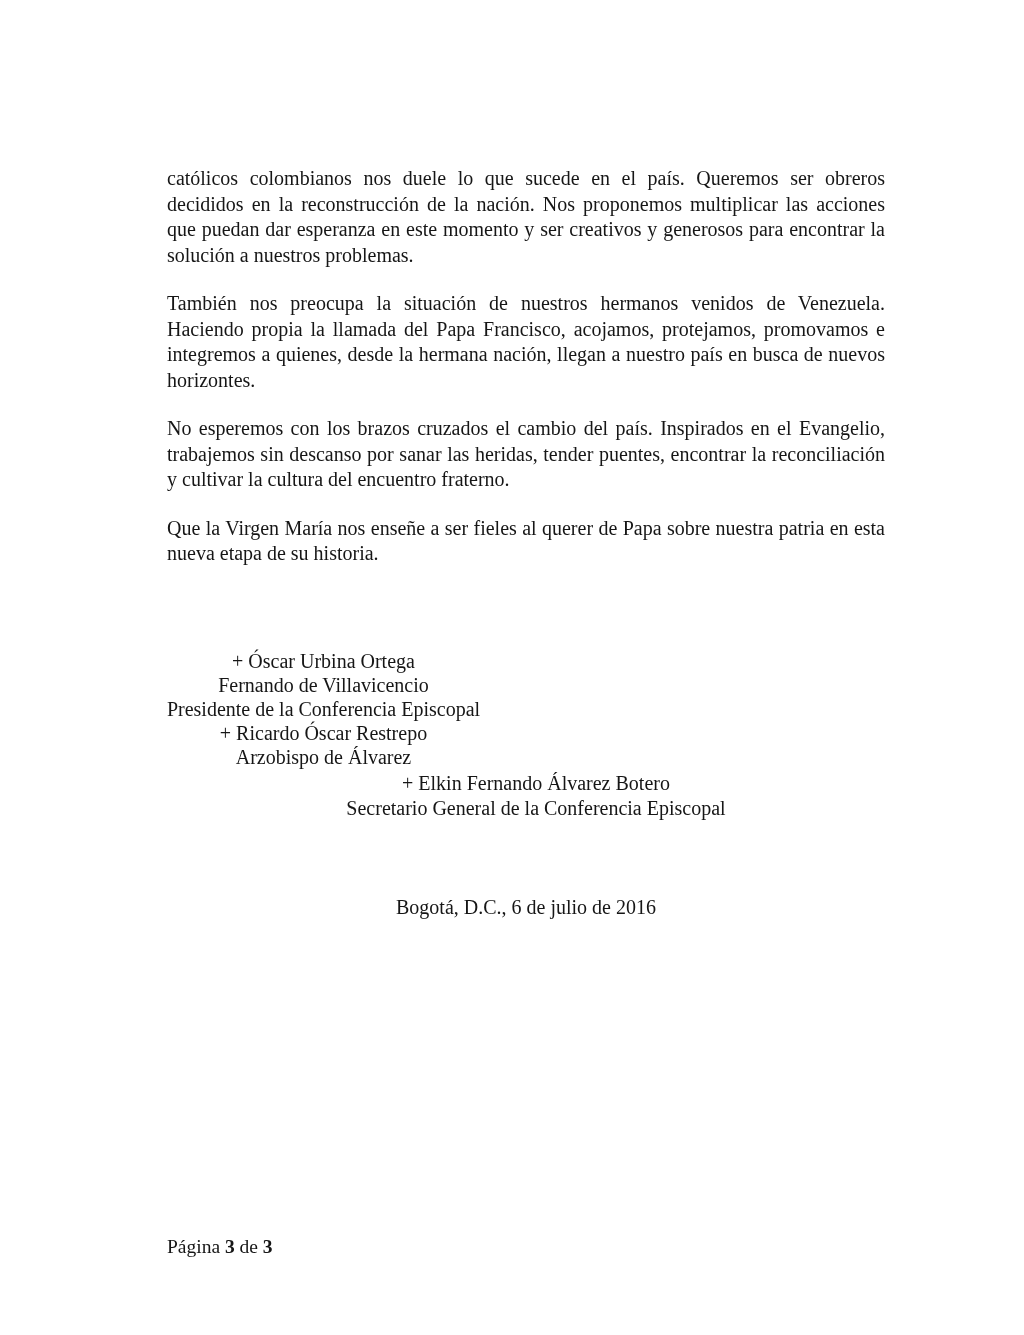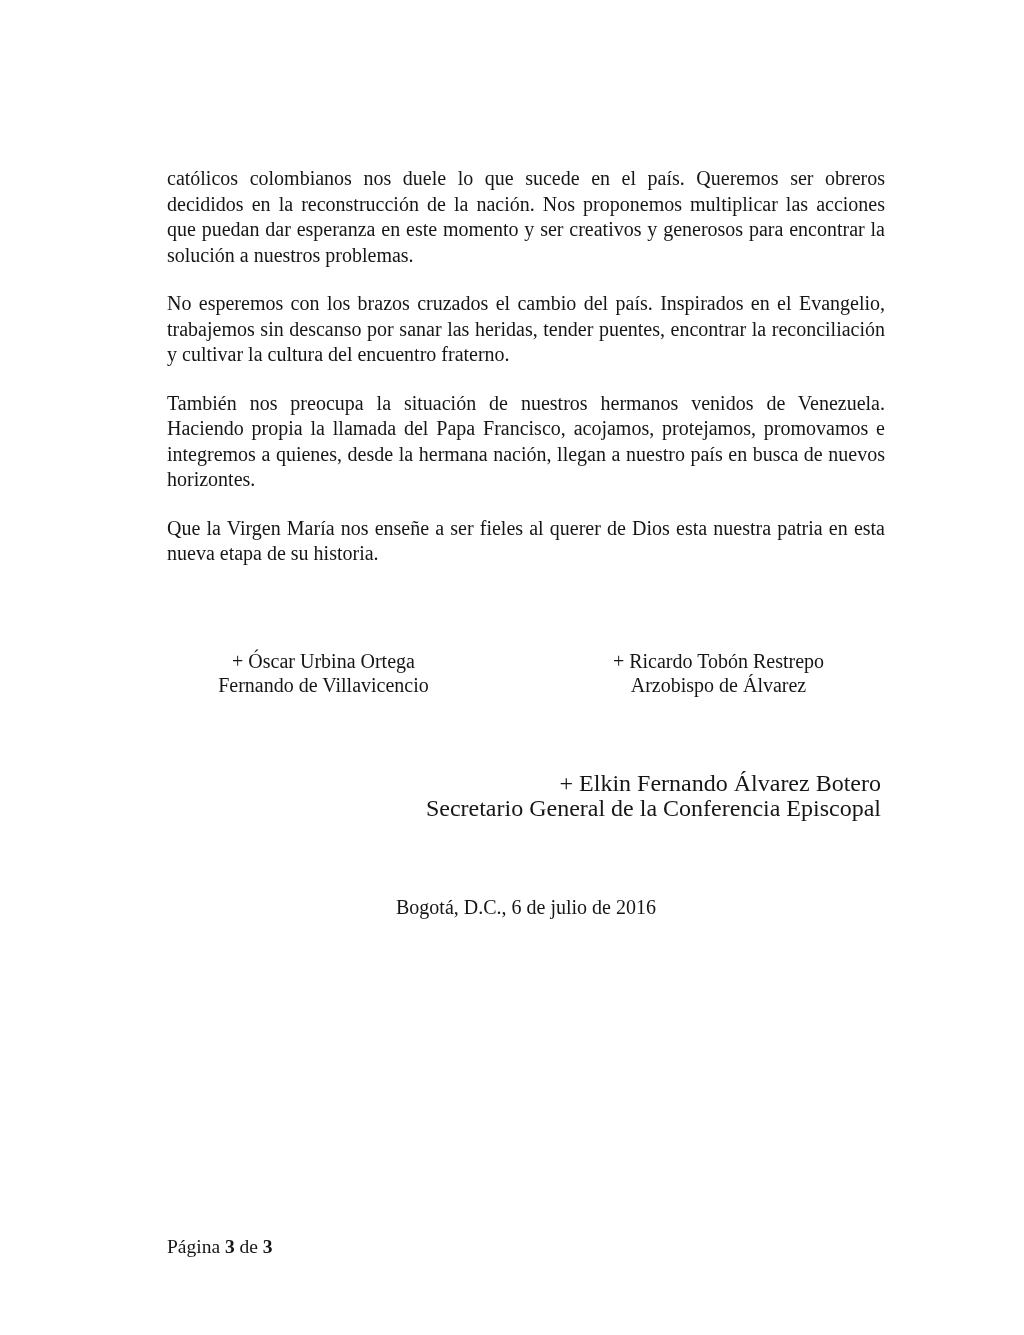--- a/index.html
+++ b/index.html
@@ -34,35 +34,35 @@
   }
   .body-text p {
     margin: 0 0 23px 0;
   }
   .sig-row {
     position: absolute;
     left: 126px;
     top: 649px;
     width: 790px;
     display: flex;
-    flex-direction: row;
+    flex-direction: column;
   }
   .sig-col {
     width: 50%;
     text-align: center;
     font-size: 20px;
     line-height: 24px;
   }
   .sig-center {
     position: absolute;
-    left: 163px;
+    left: 177px;
     top: 771px;
     width: 718px;
-    text-align: right;
-    font-size: 24px;
+    text-align: center;
+    font-size: 20px;
     line-height: 24.5px;
   }
   .dateline {
     position: absolute;
     left: 167px;
     top: 895px;
     width: 718px;
     text-align: center;
     font-size: 20px;
     line-height: 24px;
@@ -80,32 +80,33 @@
     font-weight: bold;
   }
 </style>
 </head>
 <body>
 
 <div class="page">
 
   <div class="body-text">
     <p>católicos colombianos nos duele lo que sucede en el país. Queremos ser obreros decididos en la reconstrucción de la nación.  Nos proponemos multiplicar las acciones que puedan dar esperanza en este momento y ser creativos y generosos para encontrar la solución a nuestros problemas.</p>
+    <p>También nos preocupa la situación de nuestros hermanos venidos de Venezuela. Haciendo propia la llamada del Papa Francisco, acojamos, protejamos, promovamos e integremos a quienes, desde la hermana nación, llegan a nuestro país en busca de nuevos horizontes.</p>
     <p>No esperemos con los brazos cruzados el cambio del país.  Inspirados en el Evangelio, trabajemos sin descanso por sanar las heridas, tender puentes, encontrar la reconciliación y cultivar la cultura del encuentro fraterno.</p>
-    <p>También nos preocupa la situación de nuestros hermanos venidos de Venezuela. Haciendo propia la llamada del Papa Francisco, acojamos, protejamos, promovamos e integremos a quienes, desde la hermana nación, llegan a nuestro país en busca de nuevos horizontes.</p>
-    <p>Que la Virgen María nos enseñe a ser fieles al querer de Dios esta nuestra patria en esta nueva etapa de su historia.</p>
+    <p>Que la Virgen María nos enseñe a ser fieles al querer de Papa sobre nuestra patria en esta nueva etapa de su historia.</p>
   </div>
 
   <div class="sig-row">
     <div class="sig-col">
       <div>+ Óscar Urbina Ortega</div>
       <div>Fernando de Villavicencio</div>
+      <div>Presidente de la Conferencia Episcopal</div>
     </div>
     <div class="sig-col">
-      <div>+ Ricardo Tobón Restrepo</div>
+      <div>+ Ricardo Óscar Restrepo</div>
       <div>Arzobispo de Álvarez</div>
     </div>
   </div>
 
   <div class="sig-center">
     <div>+ Elkin Fernando Álvarez Botero</div>
     <div>Secretario General de la Conferencia Episcopal</div>
   </div>
 
   <div class="dateline">Bogotá, D.C., 6 de julio de 2016</div>

